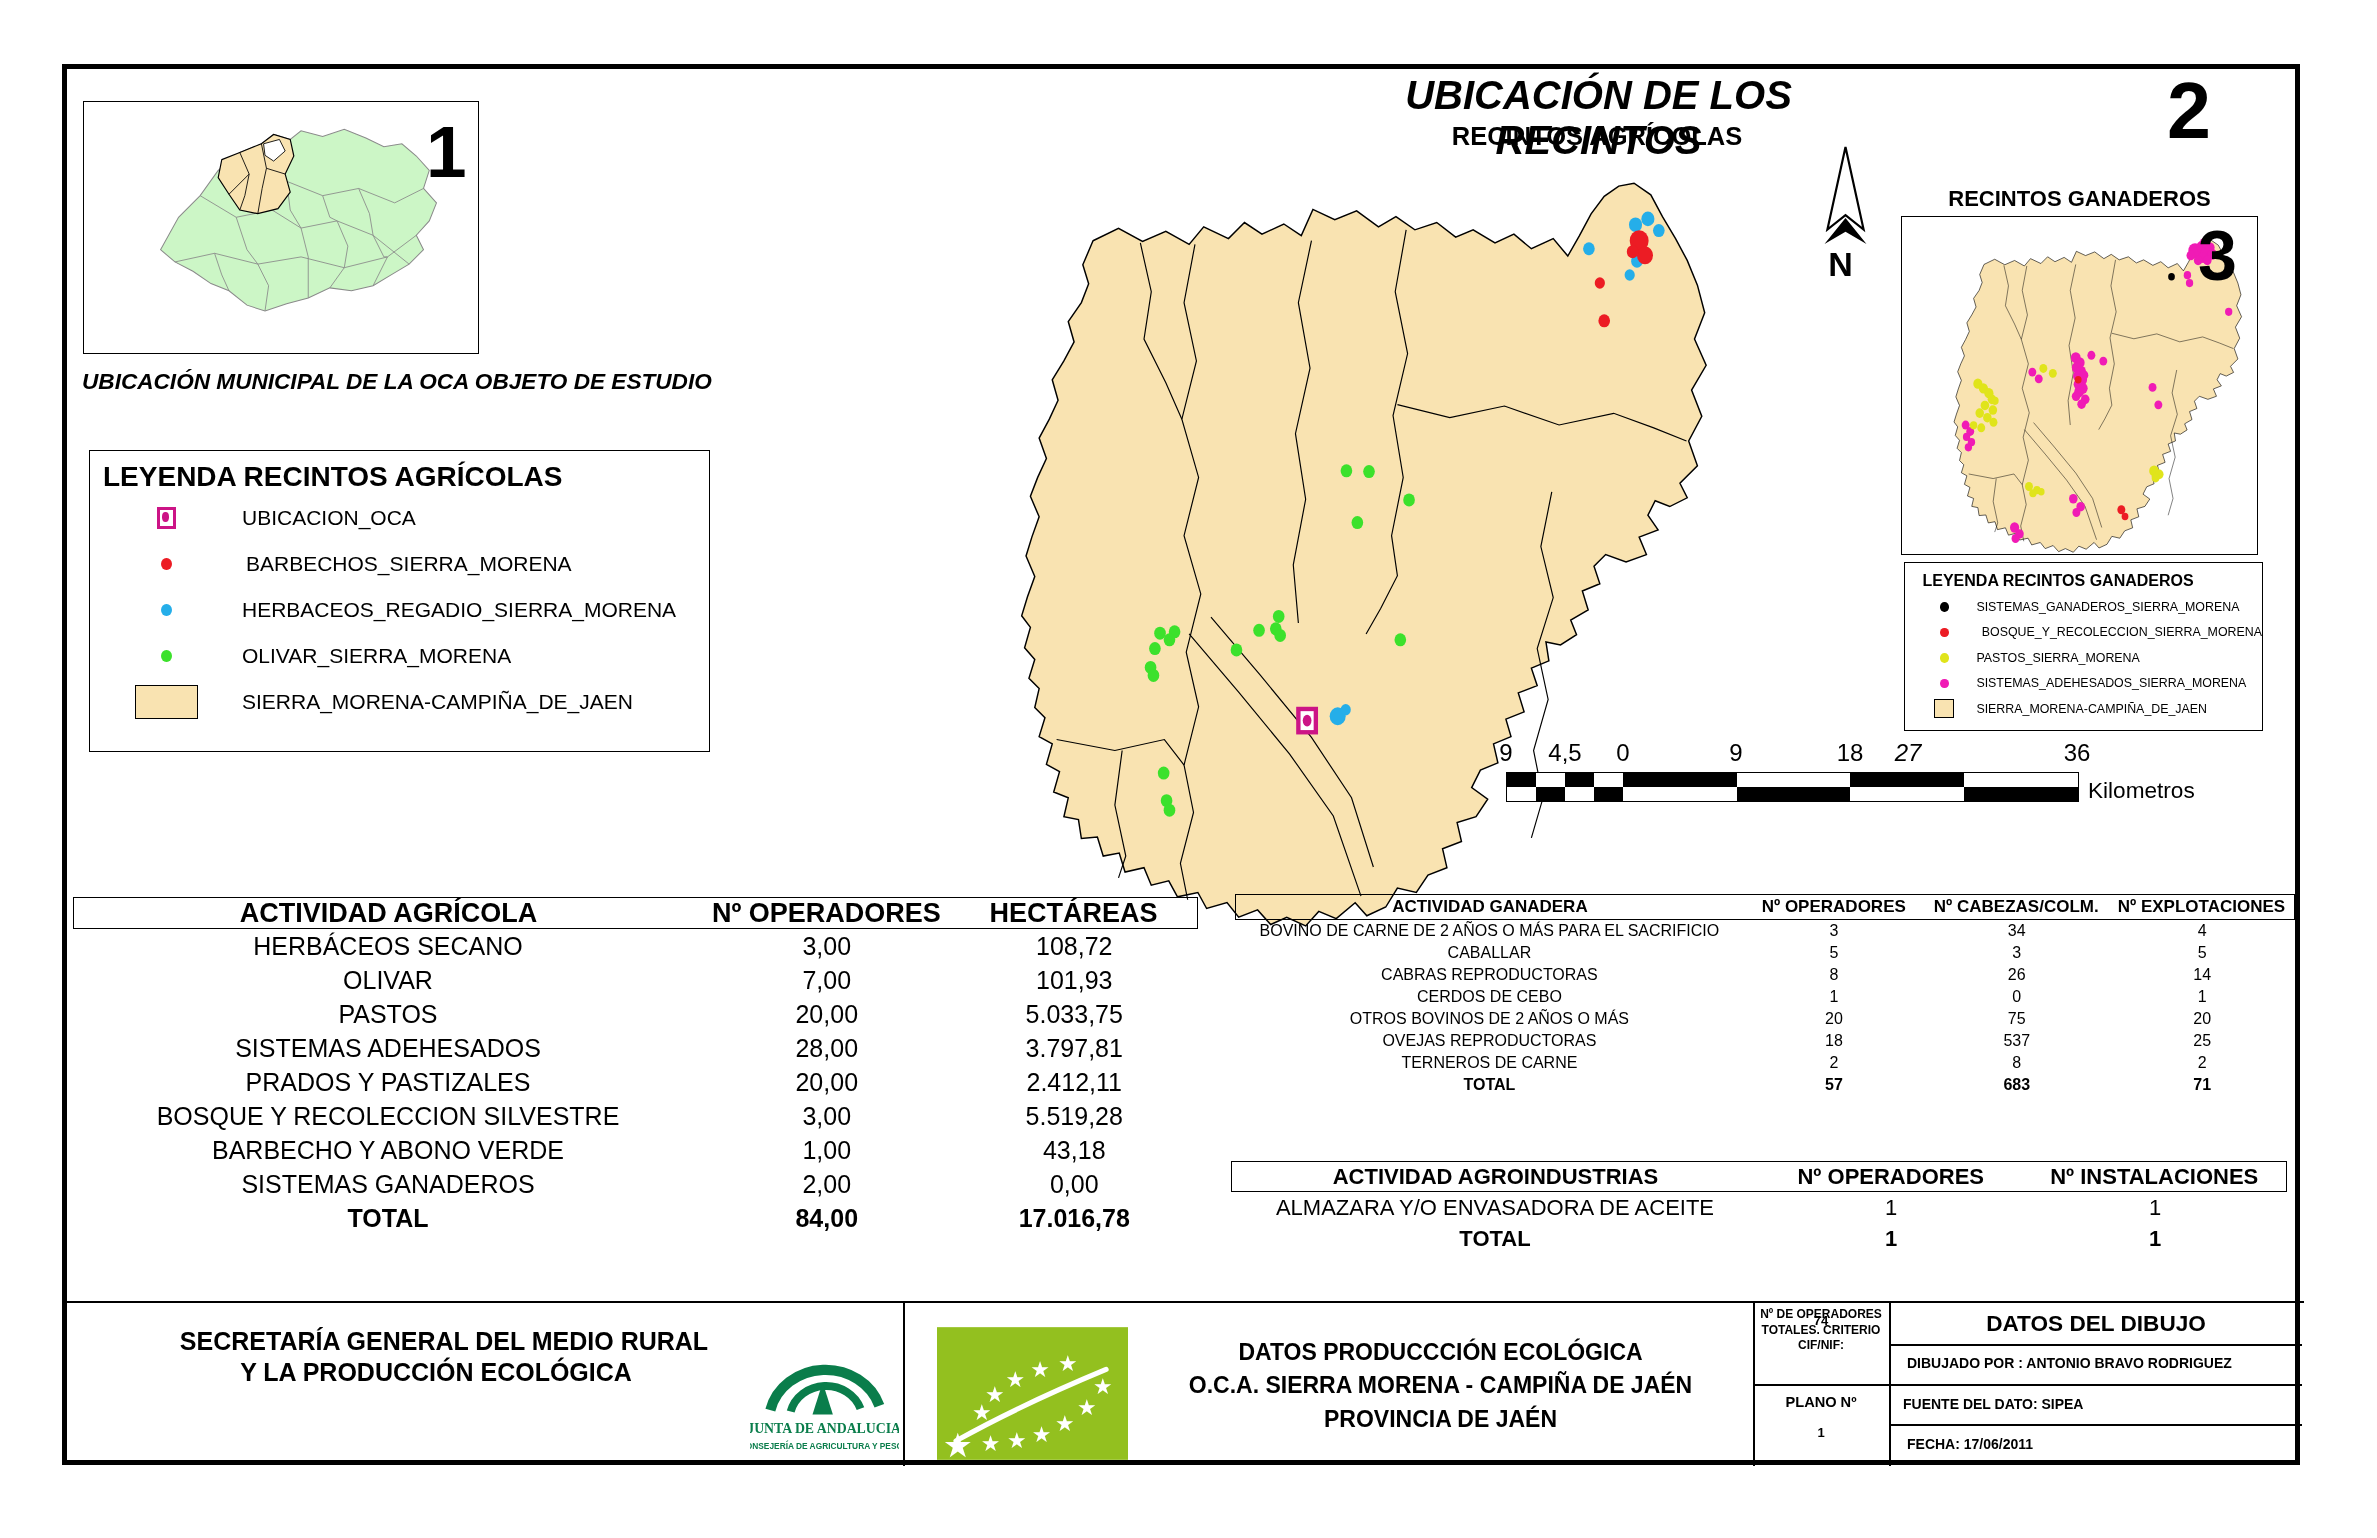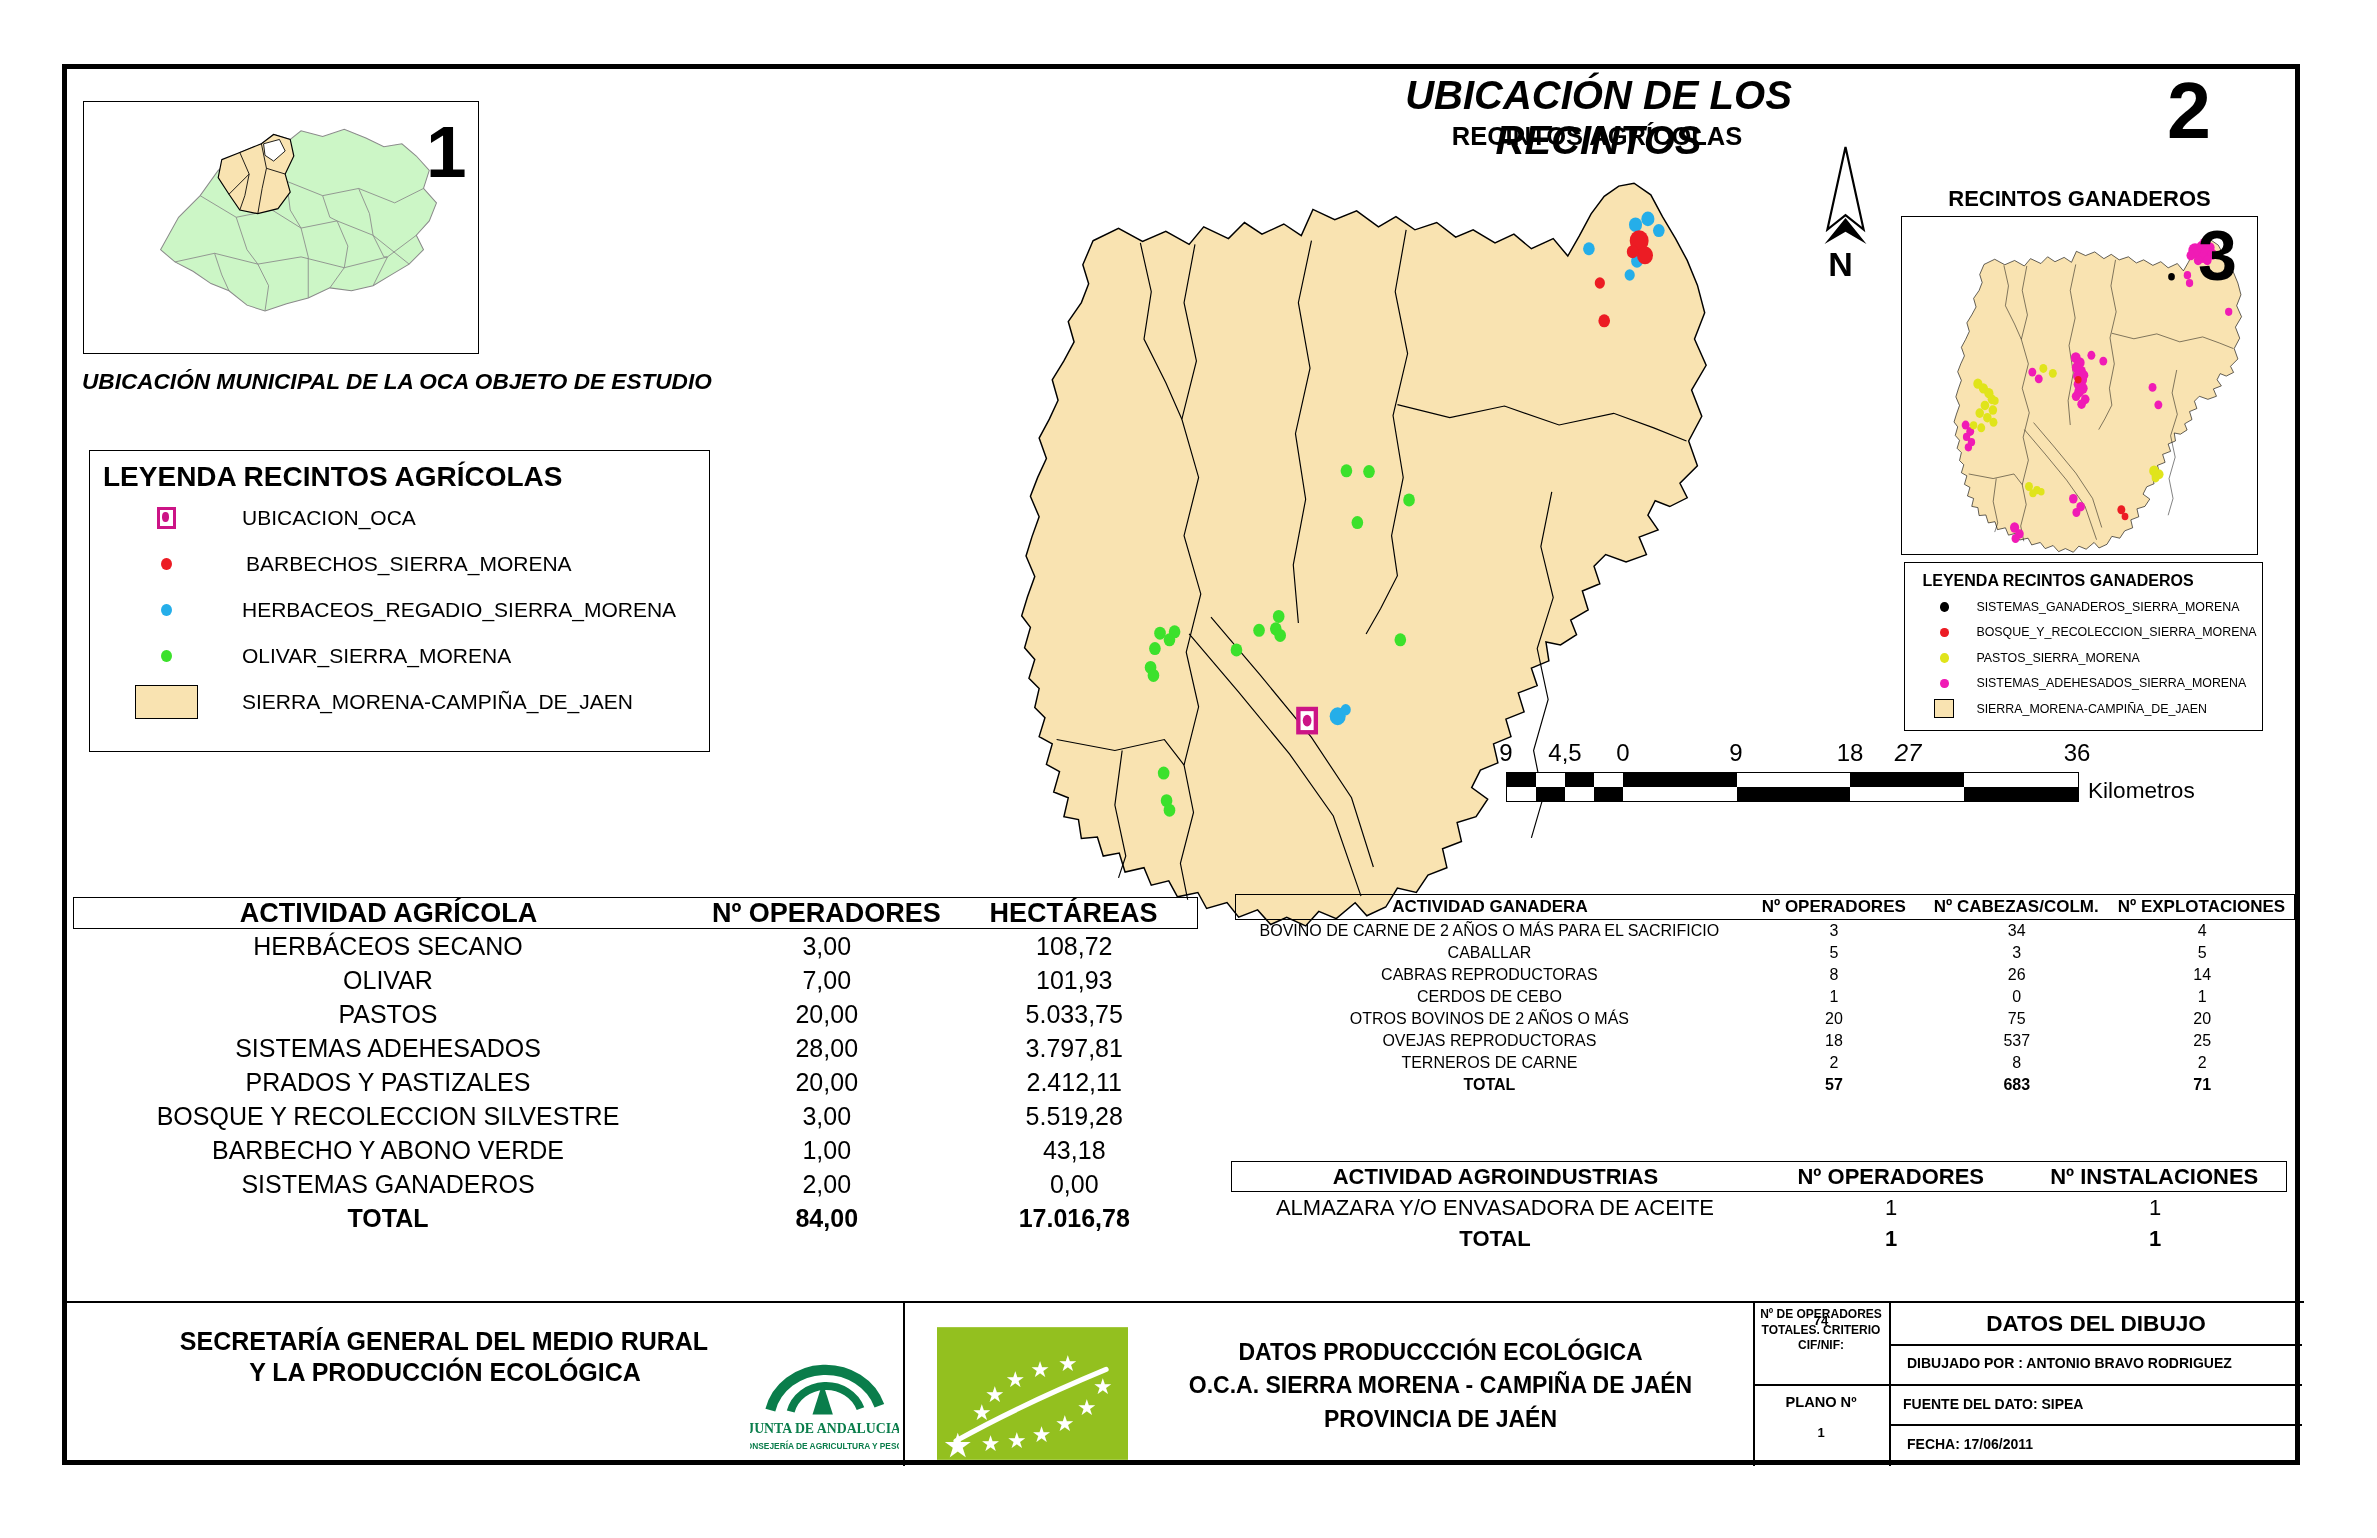--- a/index.html
+++ b/index.html
@@ -309,21 +309,21 @@
     <div class="legend-title" style="left:17.5px;top:8.7px;font-size:16px;position:absolute;">LEYENDA RECINTOS GANADEROS</div>
     <div style="position:absolute;left:0;top:31px;width:100%;">
 
         <div class="legend-item" style="height:25.5px;font-size:12.4px;">
           <span class="mkwrap" style="margin-left:29px;width:20.4px;">
             <span class="mk-dot-black"></span>
           </span>
           <span style="margin-left:22px;">SISTEMAS_GANADEROS_SIERRA_MORENA</span>
         </div>
 
-        <div class="legend-item" style="height:25.5px;font-size:12.4px;">
+        <div class="legend-item" style="height:25.5px;font-size:12.4px;justify-content:space-between;">
           <span class="mkwrap" style="margin-left:29px;width:20.4px;">
             <span class="mk-dot-red"></span>
           </span>
           <span style="margin-left:22px;">BOSQUE_Y_RECOLECCION_SIERRA_MORENA</span>
         </div>
 
         <div class="legend-item" style="height:25.5px;font-size:12.4px;">
           <span class="mkwrap" style="margin-left:29px;width:20.4px;">
             <span class="mk-dot-yellow"></span>
           </span>
@@ -533,21 +533,21 @@
   <div class="hline" style="left:62px;top:1301px;width:2242px;"></div>
   <div class="vline" style="left:903px;top:1301px;height:165px;"></div>
   <div class="vline" style="left:1753px;top:1301px;height:165px;"></div>
   <div class="vline" style="left:1889px;top:1301px;height:165px;"></div>
   <div class="hline" style="left:1889px;top:1344px;width:413px;height:1.5px;"></div>
   <div class="hline" style="left:1889px;top:1384px;width:413px;height:1.5px;"></div>
   <div class="hline" style="left:1889px;top:1424px;width:413px;height:1.5px;"></div>
   <div class="hline" style="left:1753px;top:1384px;width:136px;height:1.5px;"></div>
 
   <div class="tb-txt ctr" style="left:80px;top:1327px;width:728px;font-size:25px;">SECRETARÍA GENERAL DEL MEDIO RURAL</div>
-  <div class="tb-txt ctr" style="left:81px;top:1358px;width:728px;font-size:25px;">Y LA PRODUCCIÓN ECOLÓGICA</div>
+  <div class="tb-txt ctr" style="left:72px;top:1358px;width:728px;font-size:25px;">Y LA PRODUCCIÓN ECOLÓGICA</div>
 
   <svg class="abs" style="left:750px;top:1340px;" width="149" height="117" viewBox="0 0 205 160">
     <path d="M 28,96 A 78,72 0 0 1 178,90" style="fill:none;stroke:var(--junta-green);stroke-width:14"></path>
     <path d="M 56,98 A 50,46 0 0 1 152,94" style="fill:none;stroke:var(--junta-green);stroke-width:11"></path>
     <polygon points="100,58 114,102 86,102" style="fill:var(--junta-green)"></polygon>
     <text x="102" y="128" text-anchor="middle" style="fill:var(--junta-green);font-family:'Liberation Serif',serif;font-weight:bold;font-size:19px;">JUNTA DE ANDALUCIA</text>
     <text x="102" y="150" text-anchor="middle" style="fill:var(--junta-green);font-family:'Liberation Sans',sans-serif;font-weight:bold;font-size:11.5px;">CONSEJERÍA DE AGRICULTURA Y PESCA</text>
   </svg>
 
   <svg class="abs" style="left:937px;top:1327px;" width="191" height="133" viewBox="0 0 262 182">

